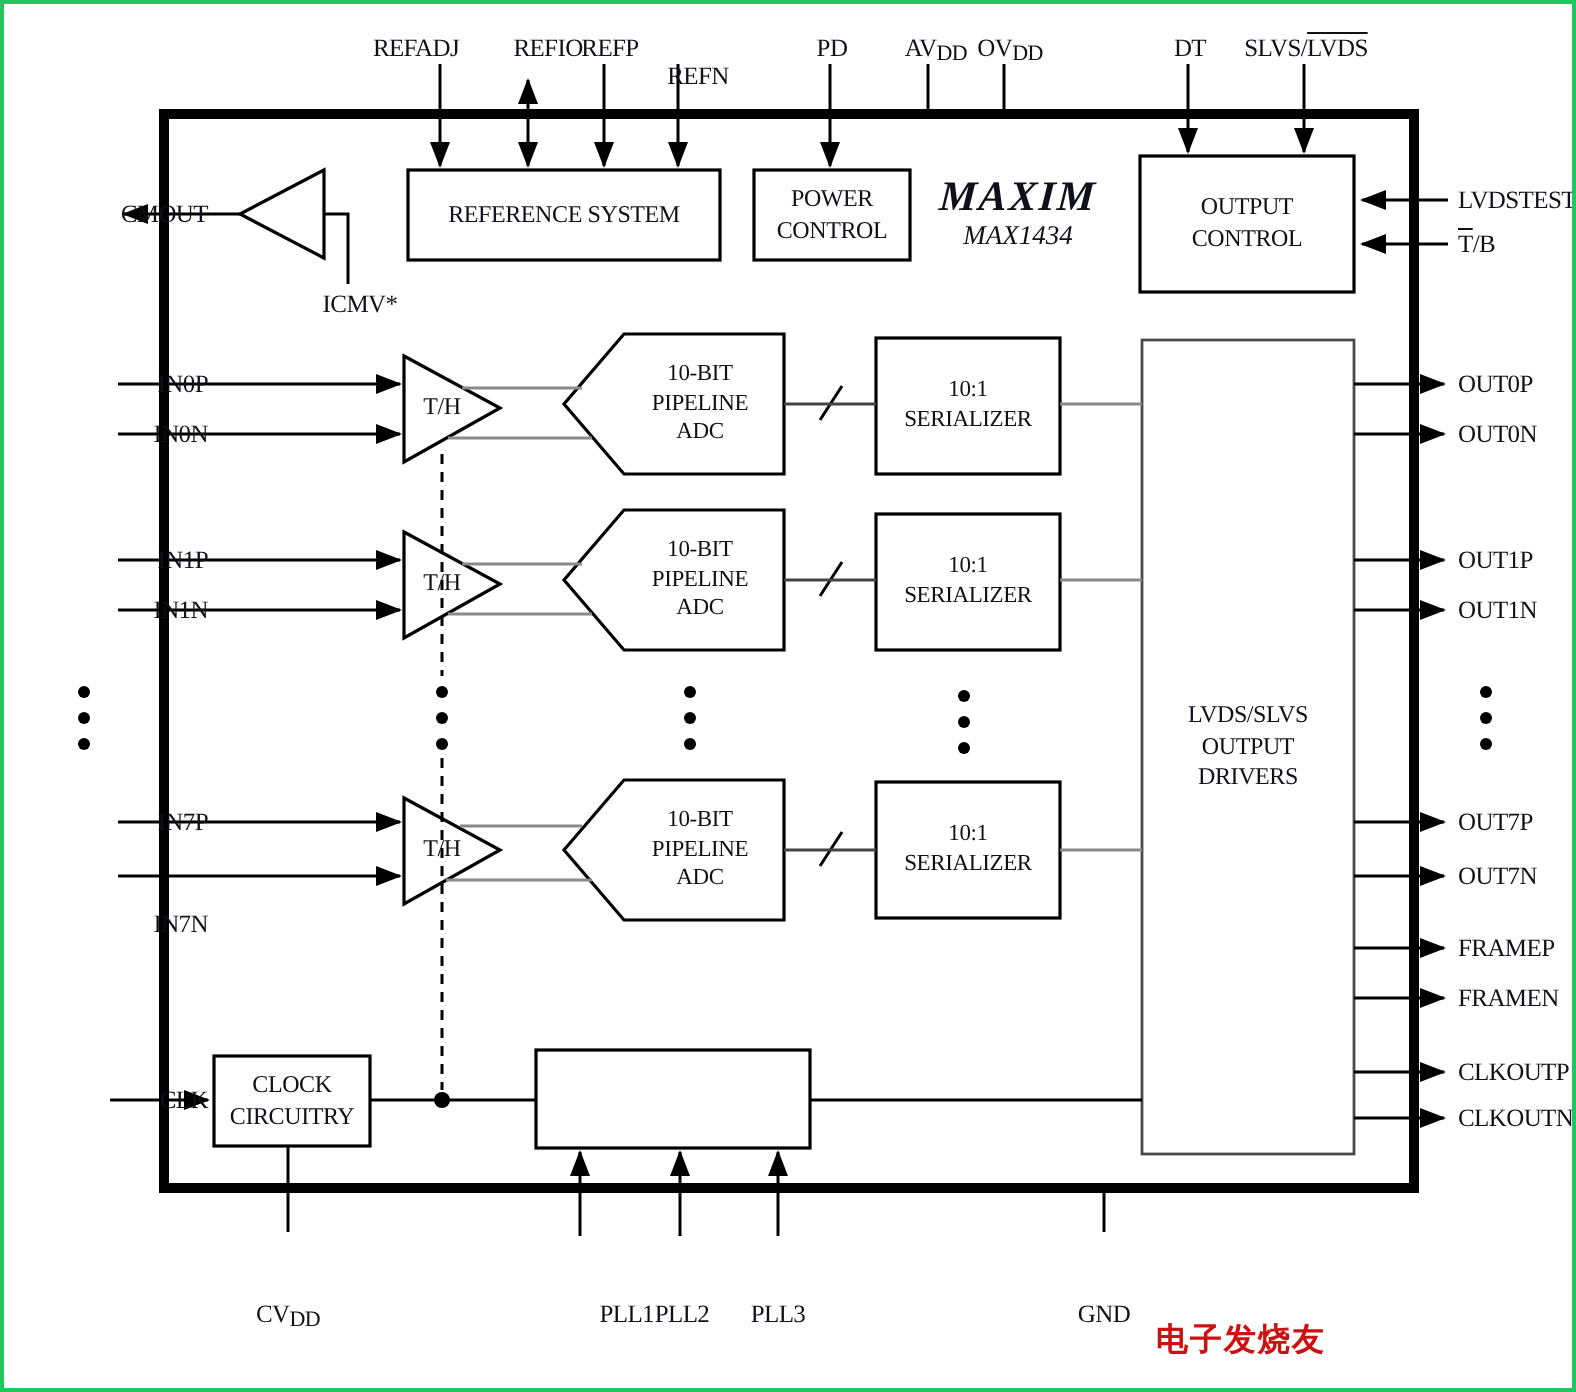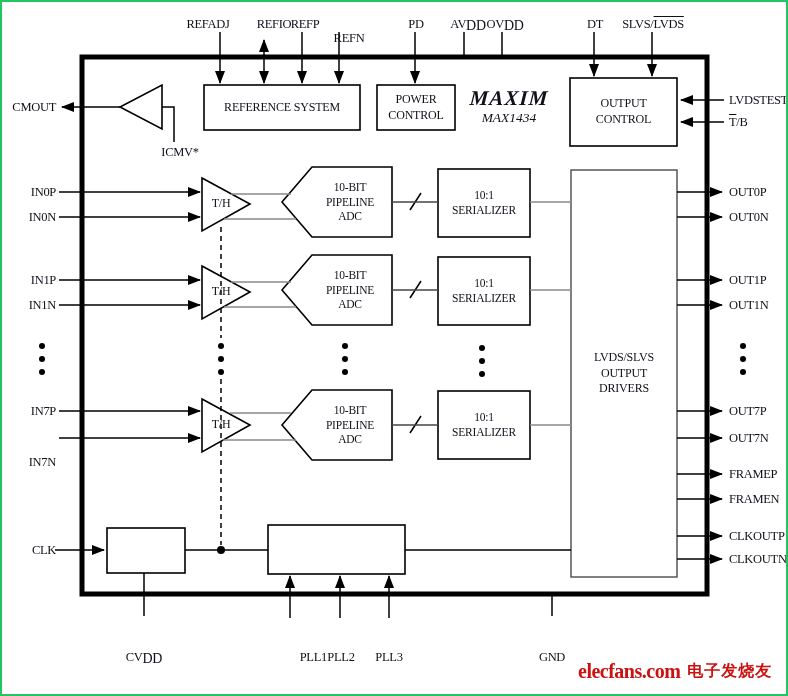--- a/index.html
+++ b/index.html
@@ -4,24 +4,24 @@
 <style>
   html,body{margin:0;padding:0;background:#ffffff;}
   #canvas{
     position:relative;width:788px;height:696px;background:#ffffff;
     border:2px solid #22c55e;box-sizing:border-box;overflow:hidden;
     font-family:Liberation Serif, serif;color:#10101a;
   }
   #wiresvg{position:absolute;left:0;top:0;}
   .lbl{position:absolute;font-size:12.5px;letter-spacing:-0.3px;white-space:nowrap;line-height:16px;}
   .top-lbl{top:14px;height:16px;text-align:center;}
-  .left-lbl{left:0;width:54px;text-align:right;height:16px;}
+  .left-lbl{left:0;width:54px;text-align:right;height:16px;padding-left:48px;}
   .right-lbl{left:727px;width:62px;text-align:left;height:16px;}
   .bot-lbl{top:618px;height:16px;text-align:center;margin-top:29px;}
-  .sub{font-size:14px;letter-spacing:-0.3px;vertical-align:-2px;}
+  .sub{font-size:11px;letter-spacing:-0.3px;vertical-align:-2px;}
   .ovl{text-decoration:overline;}
   .blklbl{position:absolute;display:flex;flex-direction:column;align-items:center;justify-content:center;
           text-align:center;font-size:12px;line-height:1.3;letter-spacing:-0.2px;}
   .blklbl.small{font-size:11.5px;}
   .brand{position:absolute;left:452px;top:84px;width:110px;text-align:center;
          font-size:21px;font-weight:800;font-style:italic;letter-spacing:1px;transform:skewX(-4deg);}
   .part{position:absolute;left:452px;top:108px;width:110px;text-align:center;
         font-size:13.5px;font-style:italic;letter-spacing:0px;}
   .footnote{position:absolute;left:115px;top:663px;width:440px;text-align:center;
             font-size:12px;letter-spacing:-0.2px;}
@@ -198,20 +198,24 @@
     </div>
   <div class="blklbl" style="left:568px;top:76px;width:107px;height:68px;">
       <span>OUTPUT</span>
       <span>CONTROL</span>
     </div>
   <div class="blklbl" style="left:569px;top:168px;width:106px;height:407px;">
       <span>LVDS/SLVS</span>
       <span>OUTPUT</span>
       <span>DRIVERS</span>
     </div>
+  <div class="blklbl" style="left:105px;top:526px;width:78px;height:45px;">
+      <span>CLOCK</span>
+      <span>CIRCUITRY</span>
+    </div>
 
   <div class="blklbl small" style="left:436px;top:167px;width:92px;height:68px;">
       <span>10:1</span>
       <span>SERIALIZER</span>
     </div>
   <div class="blklbl small" style="left:436px;top:255px;width:92px;height:68px;">
       <span>10:1</span>
       <span>SERIALIZER</span>
     </div>
   <div class="blklbl small" style="left:436px;top:389px;width:92px;height:68px;">
@@ -243,17 +247,16 @@
     </div>
   <div class="blklbl" style="left:203px;top:415px;width:32px;height:16px;">
       <span>T/H</span>
     </div>
 
   <div class="brand">MAXIM</div>
   <div class="part">MAX1434</div>
   <div class="lbl" style="left:150px;top:142px;width:56px;text-align:center;">ICMV*</div>
 
   <div class="watermark">
-    <span class="wm-site" style="color: rgb(204, 17, 17);">elecfans.com</span>
     <span class="wm-cjk" style="color: rgb(204, 17, 17);">电子发烧友</span>
   </div>
 
 </div>
 
 </body></html>

